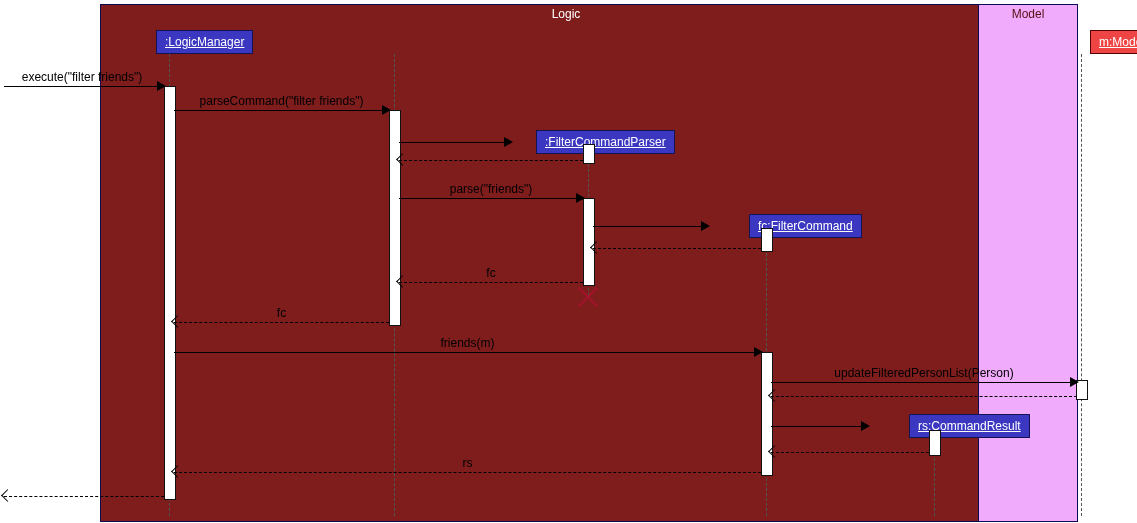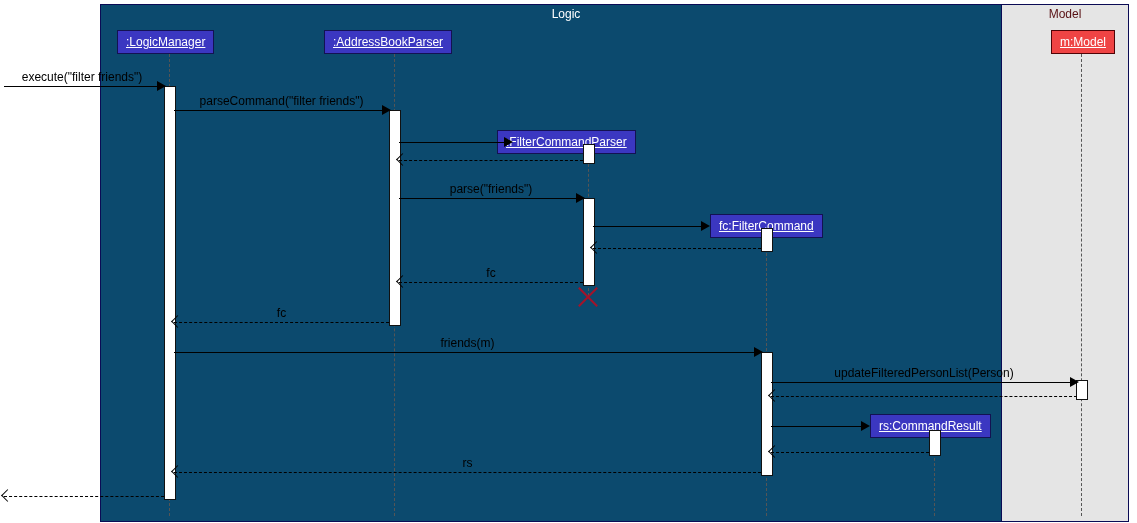--- a/index.html
+++ b/index.html
@@ -1,22 +1,22 @@
 <!DOCTYPE html>
 <html><head>
 <meta charset="utf-8">
 <style>
   html,body{margin:0;padding:0;font-family:Verdana,Geneva,sans-serif;font-size:12px;}
   .stage{position:relative;width:1137px;height:523px;background:#fff;}
   .frame{position:absolute;border:1.5px solid #0b0b55;}
-  .frame.logic{left:100px;top:4px;width:930px;height:516px;background:#0c4a6e;}
-  .frame.model{left:1001px;top:4px;width:98px;height:516px;background:#e5e5e5;padding-left:28px;}
+  .frame.logic{left:100px;top:4px;width:930px;height:516px;background:#7f1d1d;}
+  .frame.model{left:978px;top:4px;width:98px;height:516px;background:#f0abfc;}
   .frame-title{position:absolute;top:2px;left:50%;transform:translateX(-50%);color:#fff;font-size:12px;}
   .frame.model .frame-title{color:#570f12;font-weight:normal;}
-  .obj{position:absolute;background:#3b37c1;color:#fff;border:1px solid #131252;padding:4px 8px;text-decoration:underline;white-space:nowrap;text-align:center;}
+  .obj{position:absolute;background:#3b37c1;color:#fff;border:1px solid #131252;padding:4px 8px;text-decoration:underline;white-space:nowrap;text-align:center;margin-left:39px;}
   .obj.model{background:#ef4444;border-color:#4f0306;}
   .lifeline{position:absolute;border-left:1.5px dashed #555;width:0;}
   .activation{position:absolute;background:#fff;border:1px solid #111;width:10px;}
   .msg{position:absolute;height:0;}
   .msg .line{position:absolute;top:0;left:0;right:0;border-top:1.2px solid #000;}
   .msg.dash .line{border-top:1.2px dashed #000;}
   .msg .label{position:absolute;bottom:2px;left:50%;transform:translateX(-50%);white-space:nowrap;font-size:12px;color:#000;}
   .arrowR,.arrowL{position:absolute;width:0;height:0;}
   .arrowR{border-top:5px solid transparent;border-bottom:5px solid transparent;border-left:9px solid #000;}
   .arrowLo{position:absolute;width:8px;height:8px;border-top:1.5px solid #000;border-left:1.5px solid #000;transform:rotate(-45deg);}
@@ -38,21 +38,20 @@
   </div>
 
   <div class="lifeline" style="left:169px;top:54px;height:462px;"></div>
   <div class="lifeline" style="left:394px;top:54px;height:462px;"></div>
   <div class="lifeline" style="left:588px;top:154px;height:142px;"></div>
   <div class="lifeline" style="left:766px;top:238px;height:278px;"></div>
   <div class="lifeline" style="left:934px;top:438px;height:78px;"></div>
   <div class="lifeline" style="left:1081px;top:54px;height:462px;"></div>
 
   <div class="obj" style="left:117px;top:30px;">:LogicManager</div>
-  <div class="obj" style="left:324px;top:30px;">:AddressBookParser</div>
   <div class="obj" style="left:497px;top:130px;">:FilterCommandParser</div>
   <div class="obj" style="left:710px;top:214px;">fc:FilterCommand</div>
   <div class="obj" style="left:870px;top:414px;">rs:CommandResult</div>
   <div class="obj model" style="left:1051px;top:30px;">m:Model</div>
 
   <div class="activation" style="left:164px;top:86px;height:412px;"></div>
   <div class="activation" style="left:389px;top:110px;height:214px;"></div>
   <div class="activation" style="left:583px;top:144px;height:18px;"></div>
   <div class="activation" style="left:583px;top:198px;height:86px;"></div>
   <div class="activation" style="left:761px;top:228px;height:22px;"></div>

